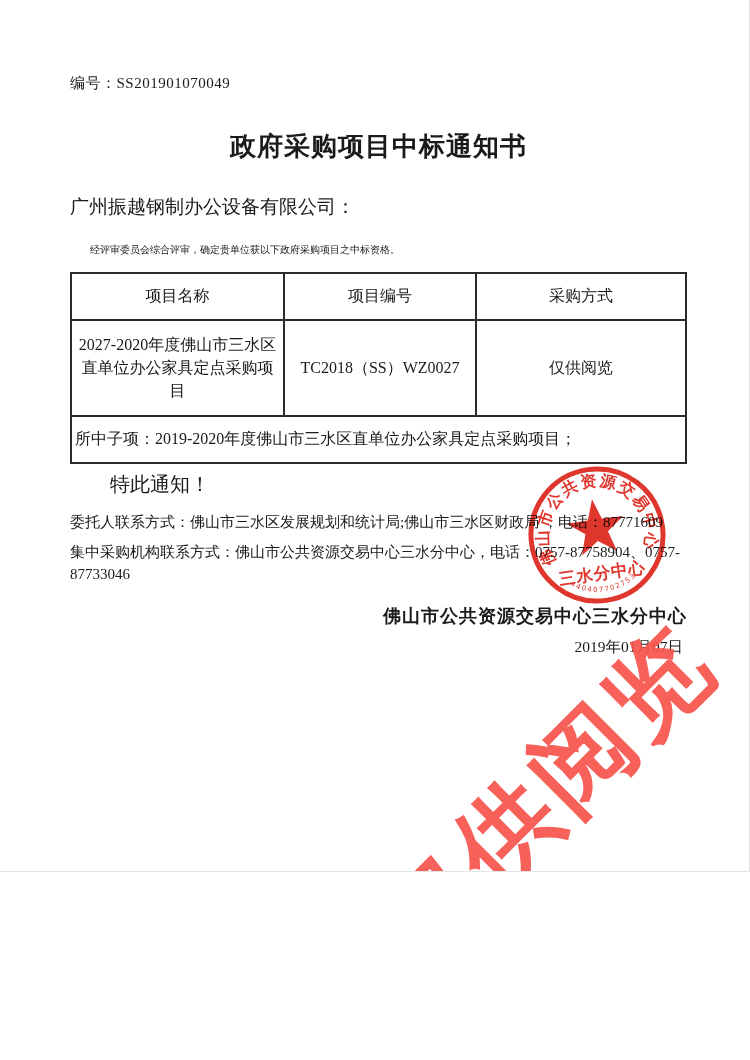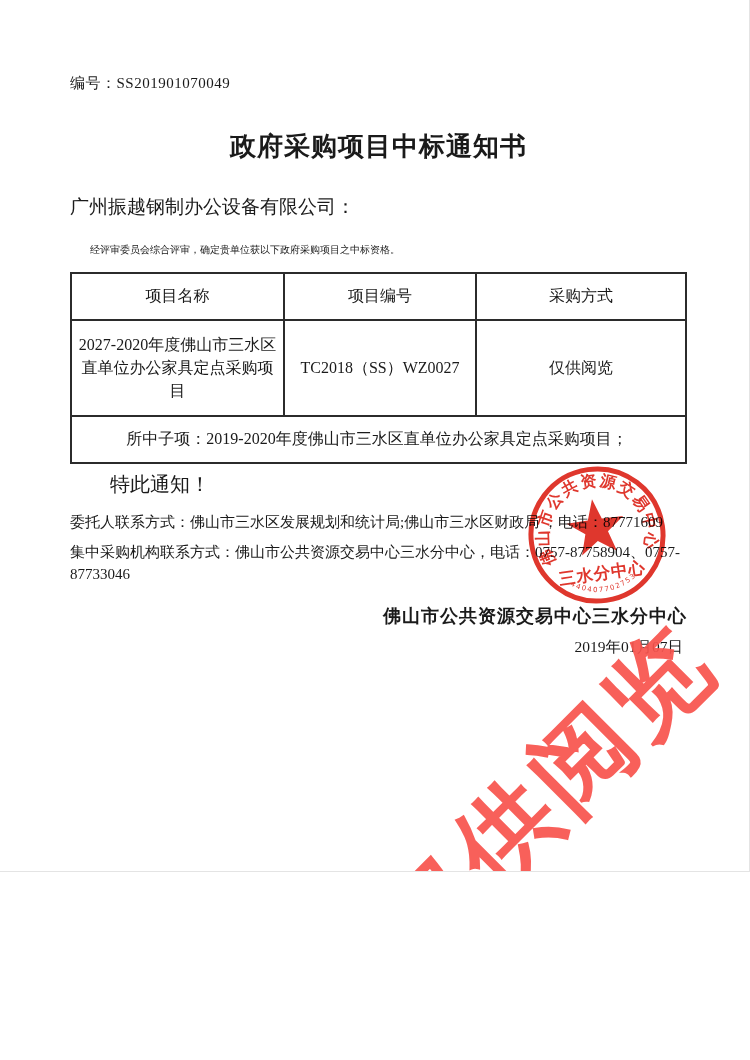--- a/index.html
+++ b/index.html
@@ -52,21 +52,21 @@
     font-size: 16px;
     font-weight: normal;
     text-align: center;
     vertical-align: middle;
     padding: 12px 6px;
   }
   .award-table th { height: 31px; }
   .award-table td.data-cell { height: 77px; line-height: 1.45; }
   .award-table td.span-cell {
     height: 46px;
-    text-align: center;
+    text-align: left;
     padding-left: 3px;
   }
   .col-name   { width: 213px; }
   .col-code   { width: 192px; }
   .col-method { width: 210px; }
   .notice {
     margin-top: 7px;
     font-size: 20px;
     text-indent: 2em;
   }

